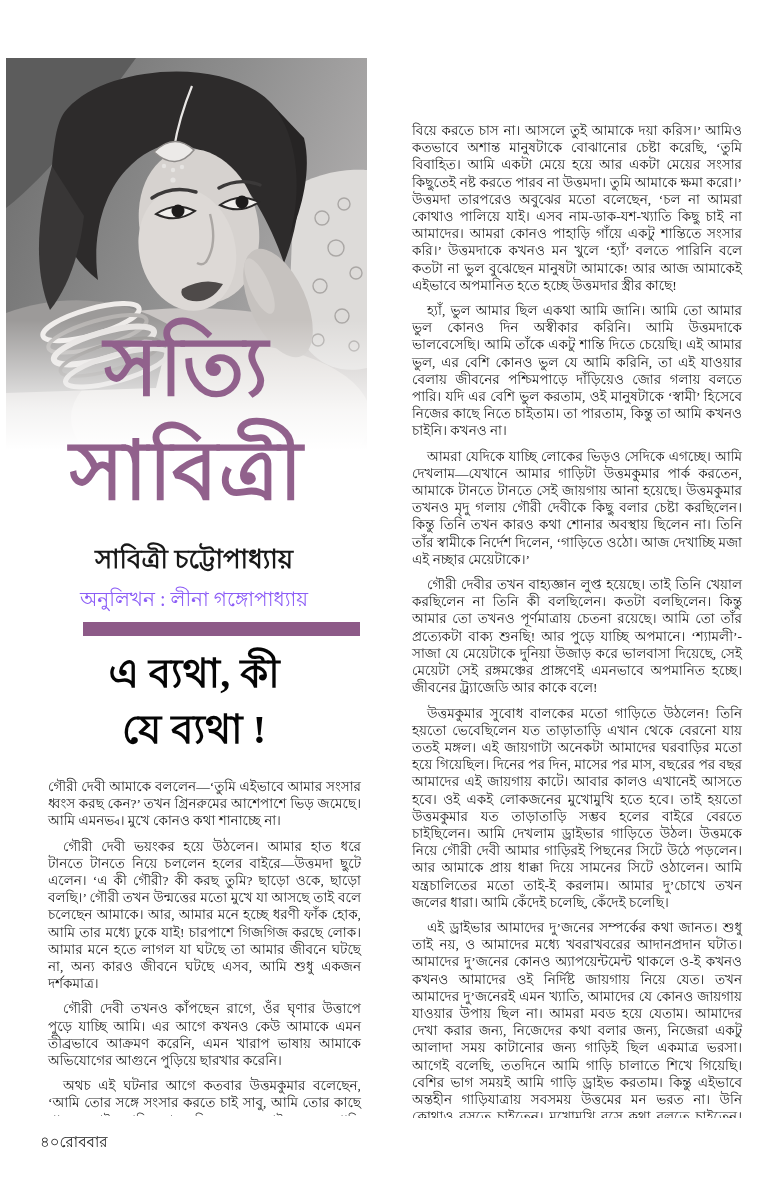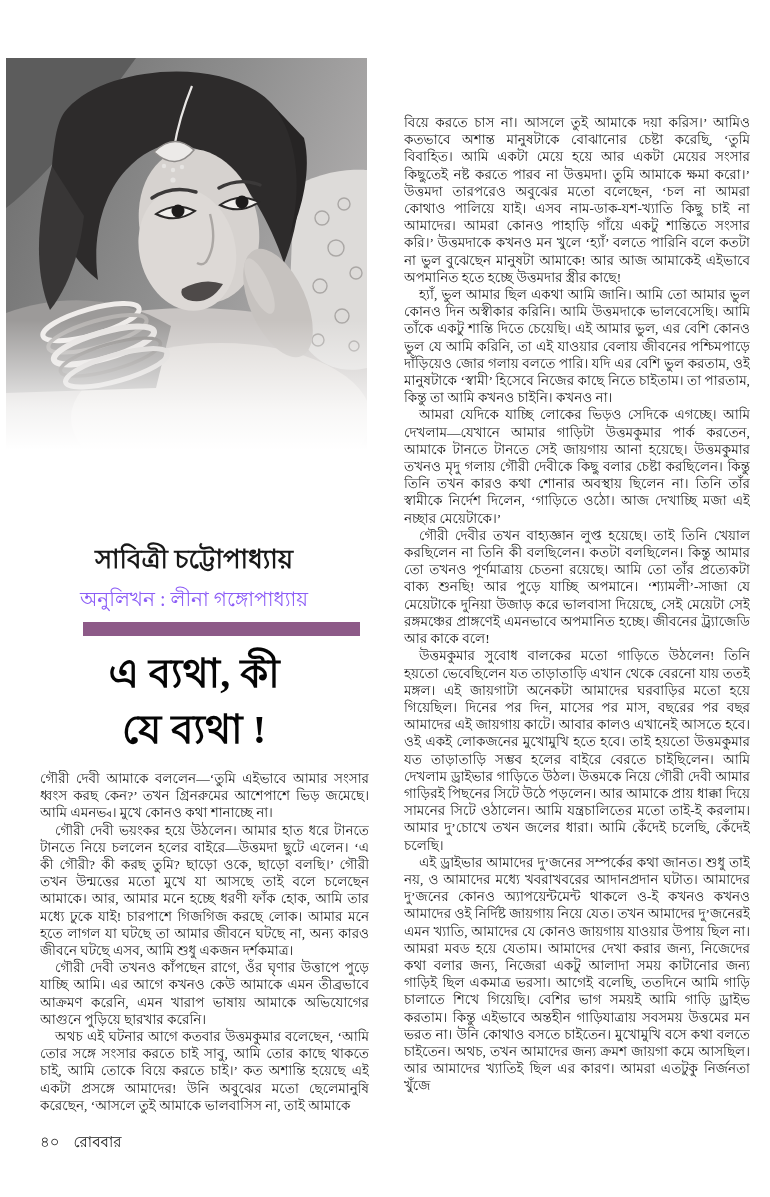--- a/index.html
+++ b/index.html
@@ -25,26 +25,26 @@
   }
   .purple-bar { position:absolute; left:83px; top:622px; width:277px; height:14px; }
   .headline {
     position:absolute; left:20px; top:646px; width:348px; text-align:center;
     font-size:40px; line-height:56px; color:#050505;font-weight:bold;
   }
   .col { position:absolute; overflow:hidden; }
   .col-left  { left:40px;  top:770px; width:329px; height:346px; }
   .col-right { left:404px; top:114px; width:346px; height:1004px; }
   .col p {
-    margin:0; text-align:justify; text-indent:15px;
+    margin:8px; text-align:justify; text-indent:15px;
     font-size:13.5px; line-height:17.2px; color:#1b1b1b;
   }
   .col p.no-indent { text-indent:0; }
   .footer {
-    position:absolute; left:40px; top:1130px; display:flex; gap:14px;
+    position:absolute; left:40px; top:1130px; display:flex; 
     font-size:15px; color:#222222; align-items:baseline;
   }
 </style>
 </head>
 <body>
 
 <div class="page">
 
   <div class="photo-wrap">
     <svg width="361" height="392" viewBox="0 0 361 392" xmlns="http://www.w3.org/2000/svg">
@@ -125,20 +125,22 @@
         <ellipse cx="98" cy="288" rx="52" ry="13" stroke="#e5e2e0" stroke-width="6"></ellipse>
         <ellipse cx="101" cy="301" rx="52" ry="13" stroke="#8f8c8a" stroke-width="3.4"></ellipse>
         <ellipse cx="104" cy="313" rx="53" ry="13" stroke="#d8d5d3" stroke-width="5"></ellipse>
       </g>
 
       <rect x="0" y="262" width="361" height="130" fill="url(#fade)"></rect>
     </svg>
   </div>
 
   <div class="title-block" style="color: rgb(145, 97, 140);">
+    <div>সত্যি</div>
+    <div>সাবিত্রী</div>
   </div>
 
   <div class="author">সাবিত্রী চট্টোপাধ্যায়</div>
 
   <div class="transcriber">অনুলিখন : লীনা গঙ্গোপাধ্যায়</div>
 
   <div class="purple-bar" style="background-color: rgb(141, 90, 136);"></div>
 
   <div class="headline">
     <div>এ ব্যথা, কী</div>

